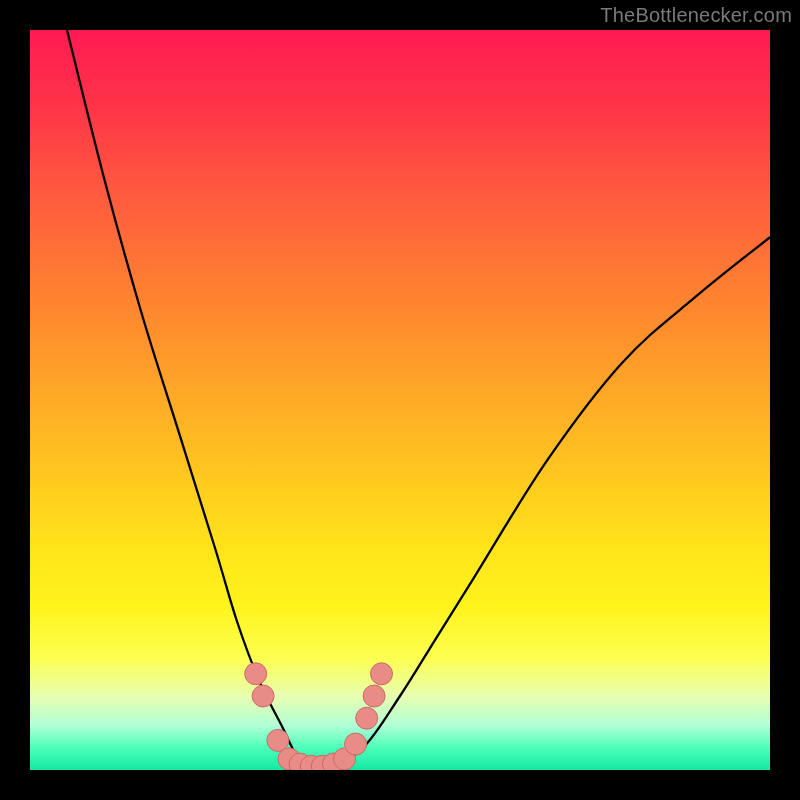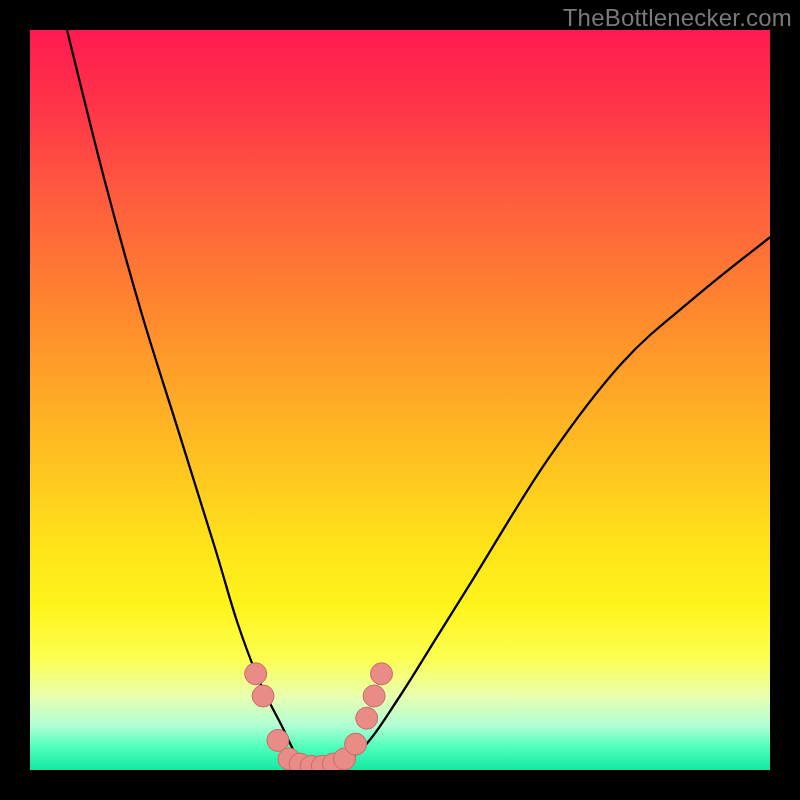--- a/index.html
+++ b/index.html
@@ -43,21 +43,21 @@
     position: absolute;
     inset: 0;
     width: 740px;
     height: 740px;
   }
   .attribution {
     position: absolute;
     top: 4px;
     right: 8px;
     color: #7a7a7a;
-    font-size: 24px;
+    font-size: 20px;
     letter-spacing: 0.2px;
   }
 </style>
 </head>
 <body>
 
 <div class="attribution">TheBottlenecker.com</div>
 
 <div class="frame">
   <div class="gradient"></div>

